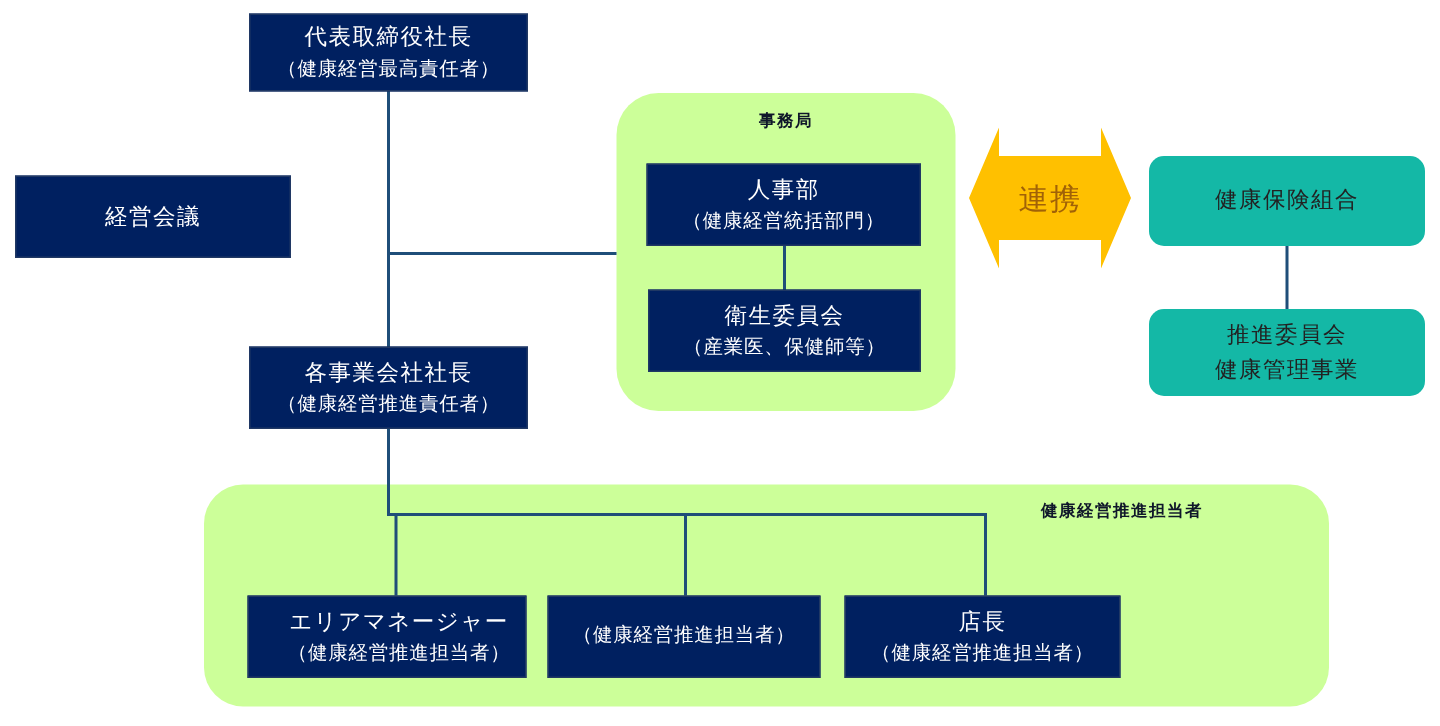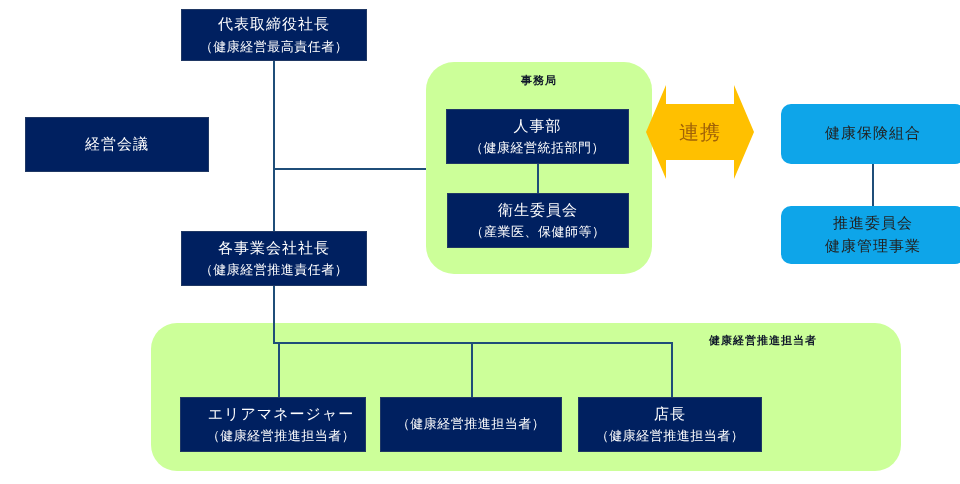--- a/index.html
+++ b/index.html
@@ -1,25 +1,25 @@
 <!DOCTYPE html>
 <html><head>
   <meta charset="utf-8">
   <style>
     html, body { margin: 0; padding: 0; background: #ffffff; }
     body { width: 960px; height: 484px; position: relative; overflow: hidden;
            font-family: "DejaVu Sans", "Liberation Sans", sans-serif; }
-    .abs { position: absolute; box-sizing: border-box; margin-left: 15px; }
+    .abs { position: absolute; box-sizing: border-box; }
     .green-panel { background: #ccff99; }
     .navy { background: #002060; color: #ffffff; border: 1px solid #203864;
             display: flex; flex-direction: column; align-items: center; justify-content: center;
             text-align: center; line-height: 1.55; }
     .navy .t1 { font-size: 15px; letter-spacing: 1px; }
     .navy .t2 { font-size: 13px; letter-spacing: 0.5px; }
-    .green-box { background: #0ea5e9; border-radius: 10px; color: #222;
+    .green-box { background: #14b8a6; border-radius: 10px; color: #222;
             display: flex; flex-direction: column; align-items: center; justify-content: center;
             text-align: center; font-size: 15px; line-height: 1.55; letter-spacing: 1px; }
     .line { background: #1f4e79; }
     svg.arrow { position: absolute; left: 646px; top: 85px; }
     .arrow-label { position: absolute; left: 646px; top: 85px; width: 108px; height: 94px;
             display: flex; align-items: center; justify-content: center; color: #a16207;
             font-size: 20px; letter-spacing: 1px; }
     .panel-title { font-size: 11px; color: #0f172a; letter-spacing: 1px; font-weight: bold; }
   </style>
 </head>

